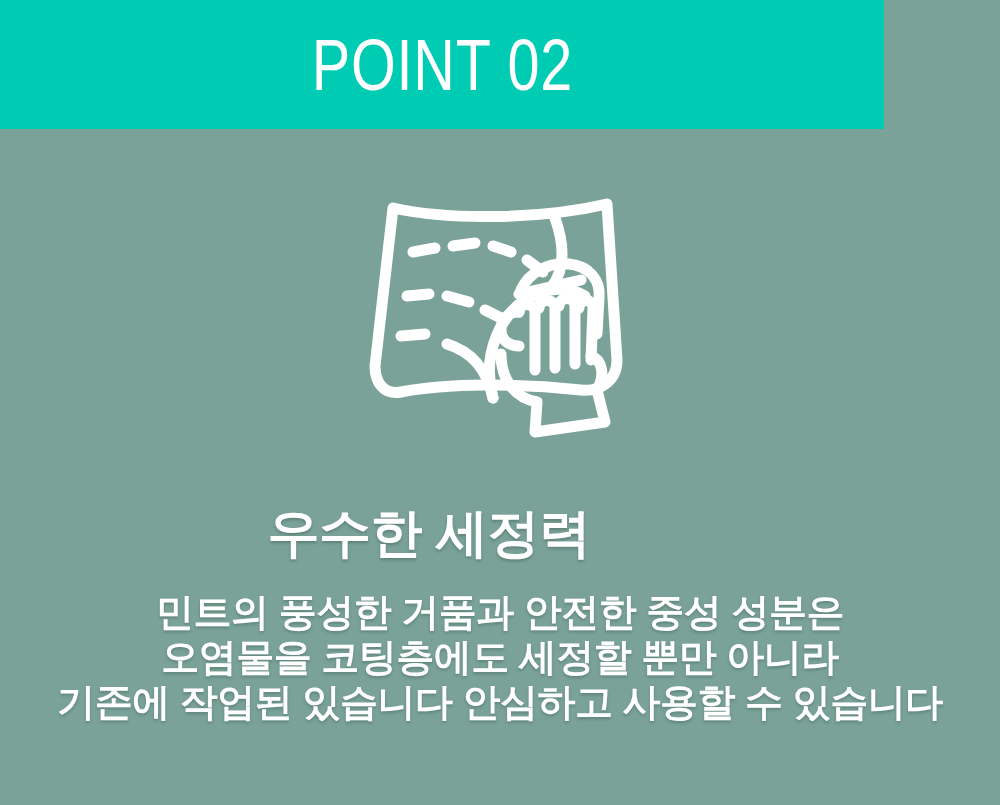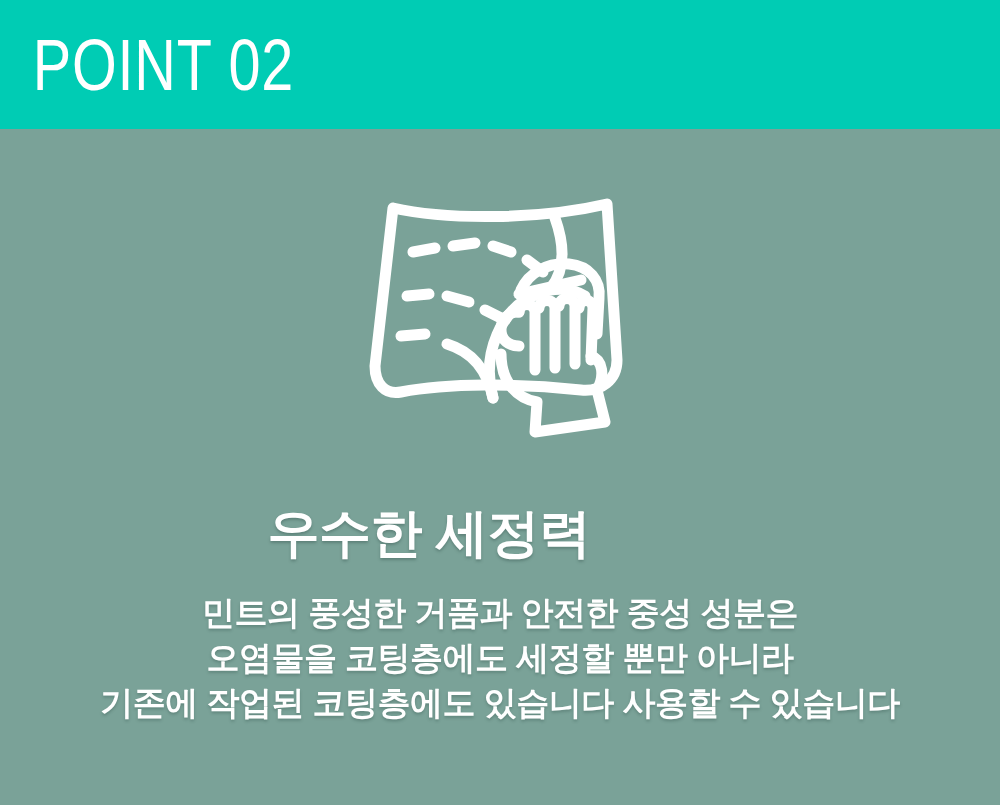--- a/index.html
+++ b/index.html
@@ -21,25 +21,26 @@
     height: 805px;
     background: #7aa298;
     box-sizing: border-box;
   }
 
   
   .header-band {
     position: absolute;
     left: 0;
     top: 0;
-    width: 1000px;
+    width: 884px;
     height: 129px;
     background: #00ccb4;
     display: flex;
     align-items: center;
+    justify-content: center;
   }
 
   .header-title {
     color: #ffffff;
     font-family: "Liberation Sans", "DejaVu Sans", sans-serif;
     font-size: 72px;
     font-weight: 300;
     line-height: 1;
     letter-spacing: 1px;
     transform: scaleX(0.80);
@@ -92,21 +93,21 @@
   }
 
   
   .description {
     position: absolute;
     left: 0;
     top: 461px;          
     width: 1000px;
     text-align: center;
     color: #ffffff;
-    font-size: 33px;
+    font-size: 38px;
     font-weight: bold;
     line-height: 45px;
     letter-spacing: -0.5px;
     text-shadow: 0 2px 3px rgba(40, 70, 62, 0.30);
   }
   .description .line {
     display: block;
     white-space: nowrap;
   }
 </style>
@@ -173,17 +174,17 @@
                  C236,192 234,176 222,172"></path>
 
       </svg>
     </div>
 
     <h1 class="headline">우수한 세정력</h1>
 
     <div class="description">
       <span class="line">민트의 풍성한 거품과 안전한 중성 성분은</span>
       <span class="line">오염물을 코팅층에도 세정할 뿐만 아니라</span>
-      <span class="line">기존에 작업된 코팅층에도 있습니다 사용할 수 있습니다</span>
+      <span class="line">기존에 작업된 있습니다 안심하고 사용할 수 있습니다</span>
     </div>
 
   </div>
 </div>
 
 </body></html>

